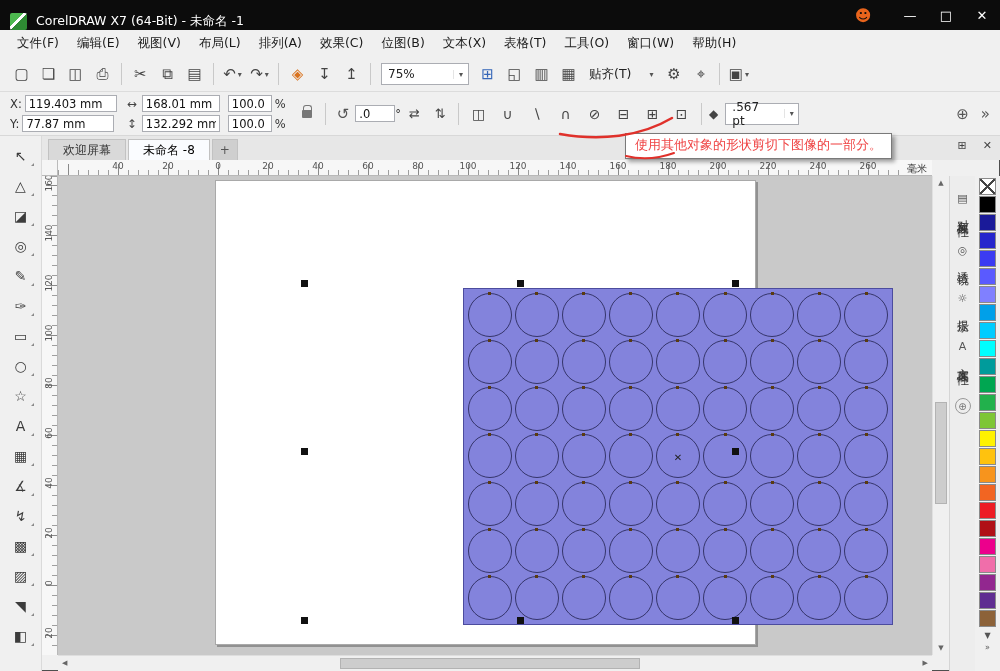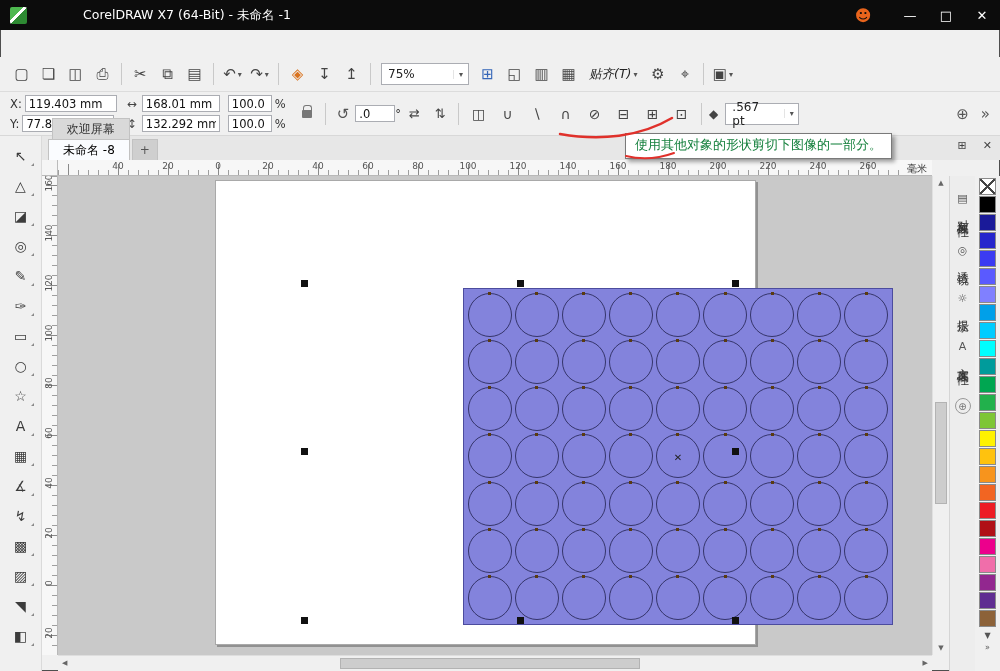--- a/index.html
+++ b/index.html
@@ -2,21 +2,21 @@
 <html><head>
 <meta charset="utf-8">
 <style>
   * { box-sizing: border-box; margin:0; padding:0; }
   body { font-family:"DejaVu Sans","Liberation Sans",sans-serif; background:#666; }
   .app { position:relative; width:1000px; height:671px; background:#f0f0f0; overflow:hidden;
          font-size:12px; color:#222; box-shadow: inset 0 0 0 1px #4e4e4e; }
 
   
   .titlebar { position:absolute; left:0; top:0; width:100%; height:30px; background:#0c0c0c;
-              color:#fff; display:flex; align-items:center;gap:47px; }
+              color:#fff; display:flex; align-items:flex-end; }
   .logo { width:17px; height:17px; margin:0 9px 0 10px; border-radius:2px;
           background:linear-gradient(135deg,#4db84f 40%,#ffffff 40%,#ffffff 52%,#2e8a33 52%); }
   .title { font-size:12.5px; }
   .tb-right { margin-left:auto; display:flex; align-items:center; }
   .user-btn { color:#e8641c; font-size:16px; width:30px; text-align:center; margin-right:14px; }
   .win-btn { width:36px; height:30px; display:flex; align-items:center; justify-content:center;
              font-size:13px; color:#fff; }
 
   
   .menubar { position:absolute; left:0; top:30px; width:100%; height:27px; display:flex;
@@ -29,21 +29,21 @@
   .tb-group { display:flex; align-items:center; }
   .tbtn { min-width:27px; height:26px; display:flex; align-items:center; justify-content:center;
           font-size:15px; color:#444; }
   .tbtn .caret, .snap-btn .caret { font-size:8px; margin-left:2px; color:#555; }
   .sep { width:1px; height:22px; background:#c9c9c9; margin:0 5px; display:inline-block; }
   .zoom-combo { width:88px; height:22px; background:#fff; border:1px solid #abadb3; display:flex;
                 align-items:center; padding-left:6px; margin:0 5px; font-size:12px;gap:11px; }
   .zoom-combo.w72 { width:74px; }
   .combo-arrow { margin-left:auto; width:15px; text-align:center; color:#555; font-size:8px;
                  border-left:1px solid #e4e4e4; }
-  .snap-btn { padding:0 7px; display:flex; align-items:center; gap:0; font-size:12.5px; height:26px;font-style:italic; }
+  .snap-btn { padding:0 7px; display:flex; align-items:center; gap:16px; font-size:12.5px; height:26px; }
 
   
   .propbar { position:absolute; left:0; top:92px; width:100%; height:44px; background:#f0f0f0;
              border-bottom:1px solid #d8d8d8; display:flex; align-items:center; padding-left:10px; }
   .stack { display:flex; flex-direction:column; gap:3px; margin-right:8px; }
   .row { display:flex; align-items:center; gap:3px; }
   .lbl { font-size:11.5px; color:#333; }
   .ic { font-size:12px; color:#444; margin:0 2px; }
   .ic.big { font-size:15px; color:#555; margin:0 6px; }
   .field { height:17px; border:1px solid #abadb3; background:#fff; font-size:11.5px; padding:0 3px;
@@ -54,21 +54,21 @@
   .pbtn2 { min-width:29px; font-size:14px; }
   .lock-icon { width:10px; height:8px; background:#777; position:relative; border-radius:1px; display:inline-block; }
   .lock-icon::before { content:""; position:absolute; left:1.5px; top:-5px; width:7px; height:5px;
                        border:1.5px solid #777; border-bottom:none; border-radius:3px 3px 0 0; }
   .flex-spacer { flex:1; }
   .propbar .tail { margin-right:10px; }
 
   
   .tabrow { position:absolute; left:0; top:136px; width:100%; height:24px; background:#e7e7e7;
             display:flex; align-items:flex-end; padding-left:48px; }
-  #doc-tabs { display:flex; align-items:flex-end;flex-direction:column; }
+  #doc-tabs { display:flex; align-items:flex-end; }
   .tab { height:21px; padding:0 14px; display:flex; align-items:center; font-size:12px;
          background:#d9d9d9; border:1px solid #c2c2c2; border-bottom:none; margin-right:2px; color:#333; }
   .tab.active { background:#fafcff; color:#000; }
   .tab.plus { padding:0 7px; background:#cfcfcf; color:#555; }
   .docker-controls { position:absolute; top:139px; right:8px; z-index:5; display:flex; gap:16px;
                      font-size:11px; color:#444; }
 
   
   .ruler-corner { position:absolute; left:42px; top:160px; width:16px; height:16px; background:#f5f5f5;
                   border-right:1px solid #bbb; border-bottom:1px solid #bbb; }
@@ -145,39 +145,53 @@
   .swatch { width:17px; height:17px; border:1px solid #8a8a8a; margin-bottom:1px; }
   .swatch.none { background:
       linear-gradient(45deg,transparent 44%,#444 44%,#444 56%,transparent 56%),
       linear-gradient(-45deg,transparent 44%,#444 44%,#444 56%,transparent 56%),#fff; }
   .pal-arrow { font-size:8px; color:#555; margin-top:3px; }
 
   
   .tooltip { position:absolute; left:625px; top:133px; background:#fff; border:1px solid #7a7a7a;
              box-shadow:3px 3px 4px rgba(0,0,0,0.35); padding:2px 9px 4px; z-index:50; }
   .tooltip-title { font-size:13px; color:#111; margin-bottom:2px; }
-  .tooltip-desc { font-size:13px; color:#15803d; white-space:nowrap; }
+  .tooltip-desc { font-size:13px; color:#ef4444; white-space:nowrap; }
   .annotation { position:absolute; left:540px; top:107px; z-index:60; pointer-events:none; }
 </style>
 </head>
 <body>
 
 <div class="app">
 
   <div class="titlebar">
     <div class="logo"></div>
     <span class="title">CorelDRAW X7 (64-Bit) - 未命名 -1</span>
     <div class="tb-right">
       <span class="user-btn">☻</span>
       <span class="win-btn">—</span>
       <span class="win-btn">□</span>
       <span class="win-btn">✕</span>
     </div>
   </div>
 
+  <div class="menubar" id="menubar">
+      <div class="menu-item">文件(F)</div>
+      <div class="menu-item">编辑(E)</div>
+      <div class="menu-item">视图(V)</div>
+      <div class="menu-item">布局(L)</div>
+      <div class="menu-item">排列(A)</div>
+      <div class="menu-item">效果(C)</div>
+      <div class="menu-item">位图(B)</div>
+      <div class="menu-item">文本(X)</div>
+      <div class="menu-item">表格(T)</div>
+      <div class="menu-item">工具(O)</div>
+      <div class="menu-item">窗口(W)</div>
+      <div class="menu-item">帮助(H)</div>
+    </div>
 
   <div class="toolbar">
     <span id="tb-left" class="tb-group">
         <span class="tbtn">
           <span class="glyph">▢</span>
         </span>
         <span class="tbtn">
           <span class="glyph">❏</span>
         </span>
         <span class="tbtn">

